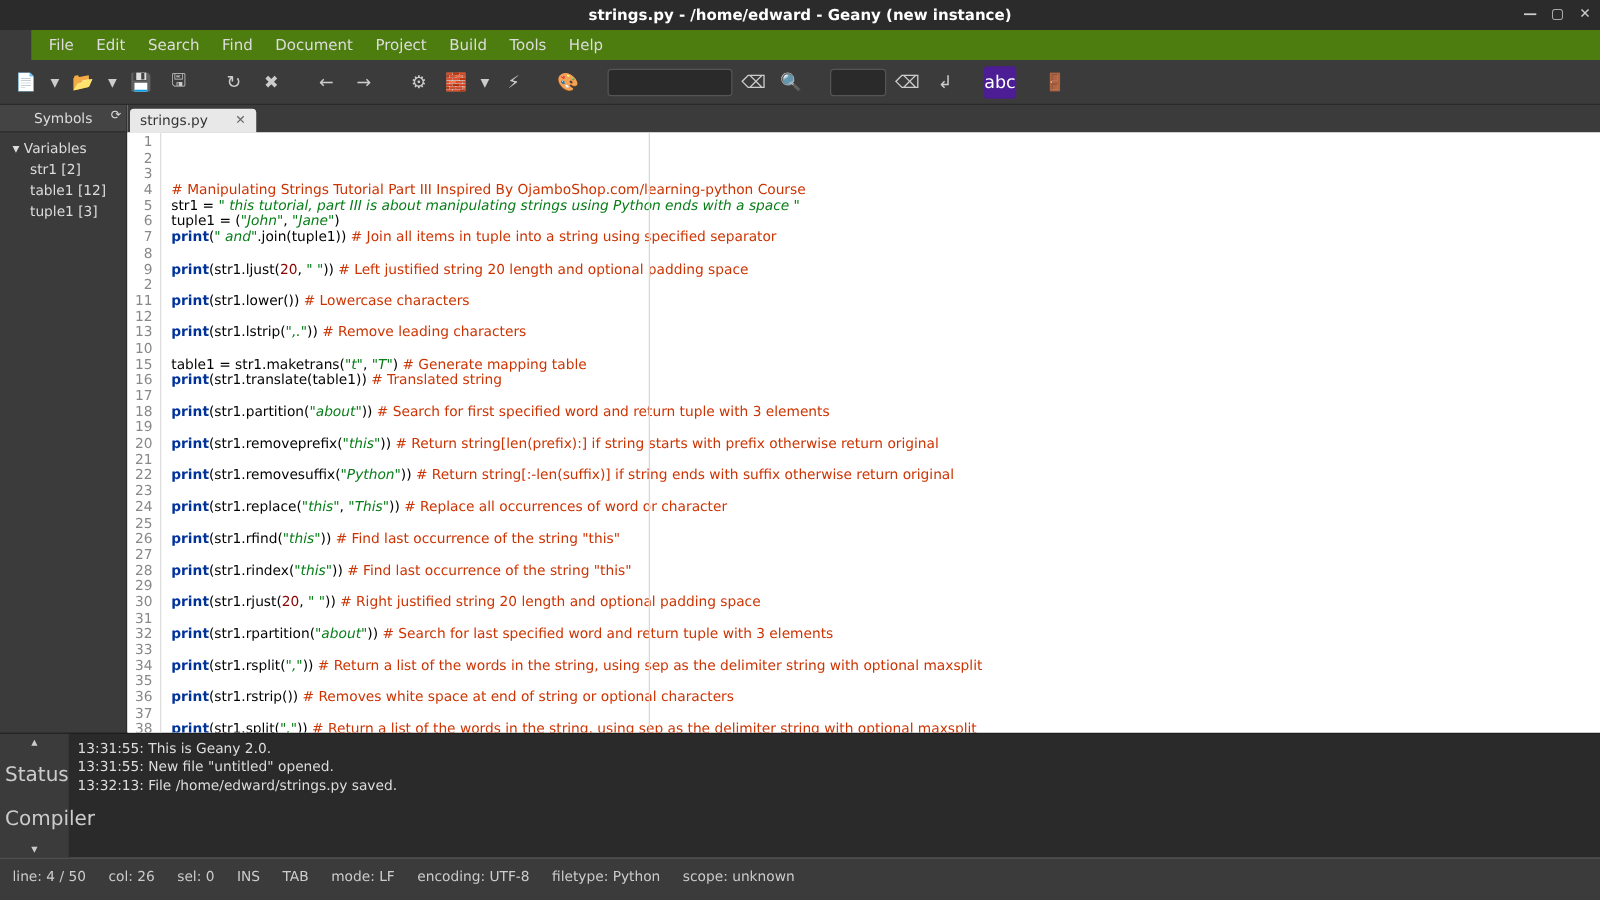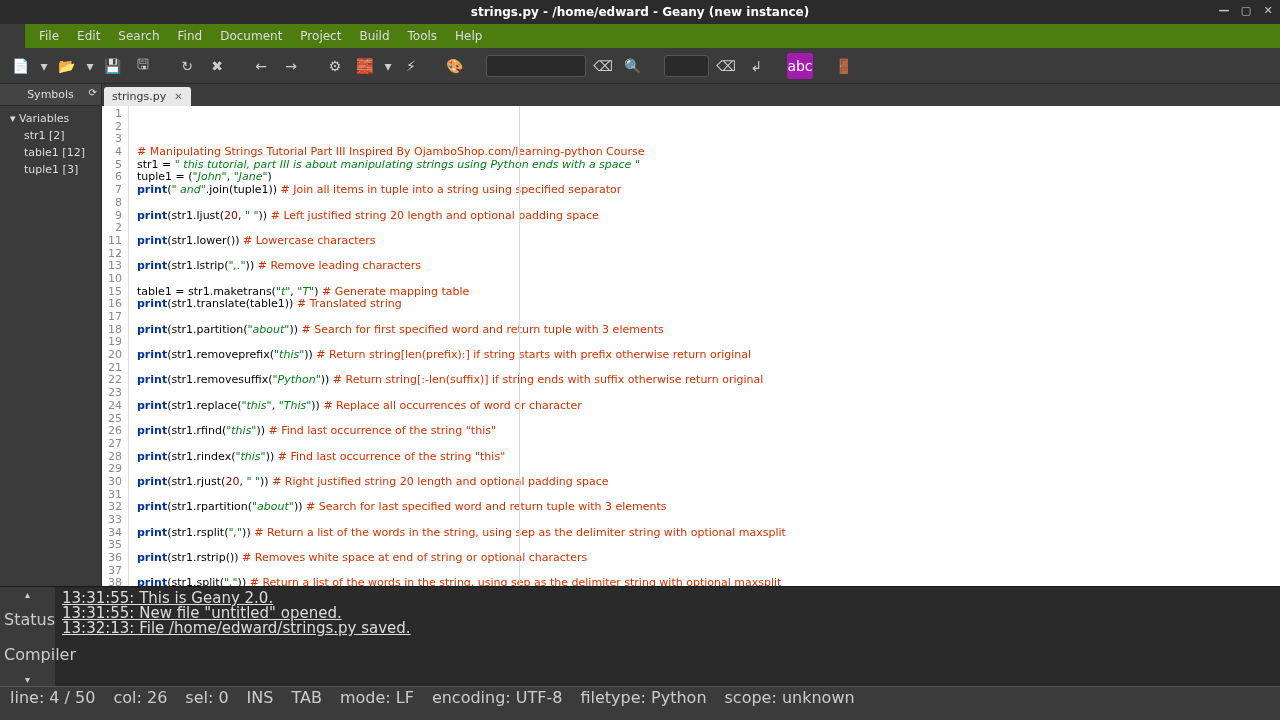--- a/index.html
+++ b/index.html
@@ -16,38 +16,38 @@
 .tinput { background: #2a2a2a; border: 1px solid #555; height: 22px; width: 100px; color: #ccc; padding: 0 4px; border-radius: 3px; }
 .main { display: flex; height: 502px; }
 .sidebar { width: 102px; background: #3b3b3b; border-right: 1px solid #2a2a2a; display: flex; flex-direction: column; }
 .sidetab { background: #444; border-bottom: 1px solid #2a2a2a; padding: 4px 8px; font-size: 11px; color: #ddd; text-align: center; position: relative; }
 .sidetab .refresh { position: absolute; right: 4px; top: 3px; font-size: 10px; }
 .tree { padding: 4px 2px; font-size: 11px; color: #ddd; }
 .tree-node { padding: 2px 4px 2px 8px; cursor: pointer; }
 .tree-leaf { padding: 2px 4px 2px 22px; cursor: pointer; }
 .editor-area { flex: 1; display: flex; flex-direction: column; background: #fff; }
 .tabbar { background: #3b3b3b; height: 22px; display: flex; align-items: flex-end; padding-left: 2px; }
-.tab { background: #e8e8e8; color: #333; padding: 3px 8px; font-size: 11px; display: flex; align-items: center; gap: 8px; border-radius: 3px 3px 0 0; }
+.tab { background: #e8e8e8; color: #333; padding: 3px 8px; font-size: 11px; display: flex; align-items: center; gap: 22px; border-radius: 3px 3px 0 0; }
 .tab-close { font-size: 10px; color: #666; cursor: pointer; }
 .code { flex: 1; display: flex; background: #fff; overflow: hidden; font-family: "DejaVu Sans Mono", monospace; font-size: 11px; line-height: 12.7px; }
 .gutter { background: #fff; color: #888; text-align: right; padding: 2px 6px 0 6px; border-right: 1px solid #ddd; user-select: none; }
 .gutter div { height: 12.7px; }
 .codetext { flex: 1; padding: 2px 0 0 8px; color: #000; position: relative; white-space: pre; }
 .codetext .line { height: 12.7px; }
 .margin-line { position: absolute; left: 390px; top: 0; bottom: 0; width: 1px; background: #d8d8d8; }
 .kw { color: #003399; font-weight: bold; }
 .str { color: #067d17; font-style: italic; }
 .num { color: #8b0000; }
 .cmt { color: #cc3300; }
 .bottom { height: 100px; background: #2a2a2a; display: flex; border-top: 1px solid #1a1a1a; }
 .bottom-tabs { width: 56px; background: #3b3b3b; border-right: 1px solid #2a2a2a; display: flex; flex-direction: column; align-items: center; }
 .btab { padding: 8px 4px; font-size: 16px; color: #ccc; cursor: pointer; width: 100%; text-align: center; }
 .btab.arrow { padding: 2px; font-size: 10px; }
-.messages { flex: 1; padding: 4px 6px; font-family: "DejaVu Sans Mono", monospace; font-size: 15px; color: #ddd; line-height: 15px; text-decoration: underline; }
-.statusbar { height: 22px; background: #3b3b3b; border-top: 1px solid #555; display: flex; align-items: center; padding: 0 10px; gap: 18px; font-size: 16px; color: #ccc; }
+.messages { flex: 1; padding: 4px 6px; font-family: "DejaVu Sans Mono", monospace; font-size: 11px; color: #ddd; line-height: 15px; }
+.statusbar { height: 22px; background: #3b3b3b; border-top: 1px solid #555; display: flex; align-items: flex-end; padding: 0 10px; gap: 18px; font-size: 11px; color: #ccc; }
 </style>
 </head>
 <body>
 
 <div class="titlebar">
   <span>strings.py - /home/edward - Geany (new instance)</span>
   <div class="winbtns">
     <div class="winbtn">—</div>
     <div class="winbtn">▢</div>
     <div class="winbtn">✕</div>
@@ -88,21 +88,21 @@
   <div class="tbtn">🎨</div>
   <div class="tsep"></div>
   <input class="tinput" style="">
   <div class="tbtn">⌫</div>
   <div class="tbtn">🔍</div>
   <div class="tsep"></div>
   <input class="tinput" style="width: 45px;">
   <div class="tbtn">⌫</div>
   <div class="tbtn">↲</div>
   <div class="tsep"></div>
-  <div class="tbtn" style="background:#a21caf;color:#fff">abc</div>
+  <div class="tbtn" style="background:#4c1d95;color:#fff">abc</div>
   <div class="tsep"></div>
   <div class="tbtn">🚪</div>
 </div>
 
 <div class="main">
   <div class="sidebar">
     <div class="sidetab">
       <span>Symbols</span>
       <span class="refresh">⟳</span>
     </div>

